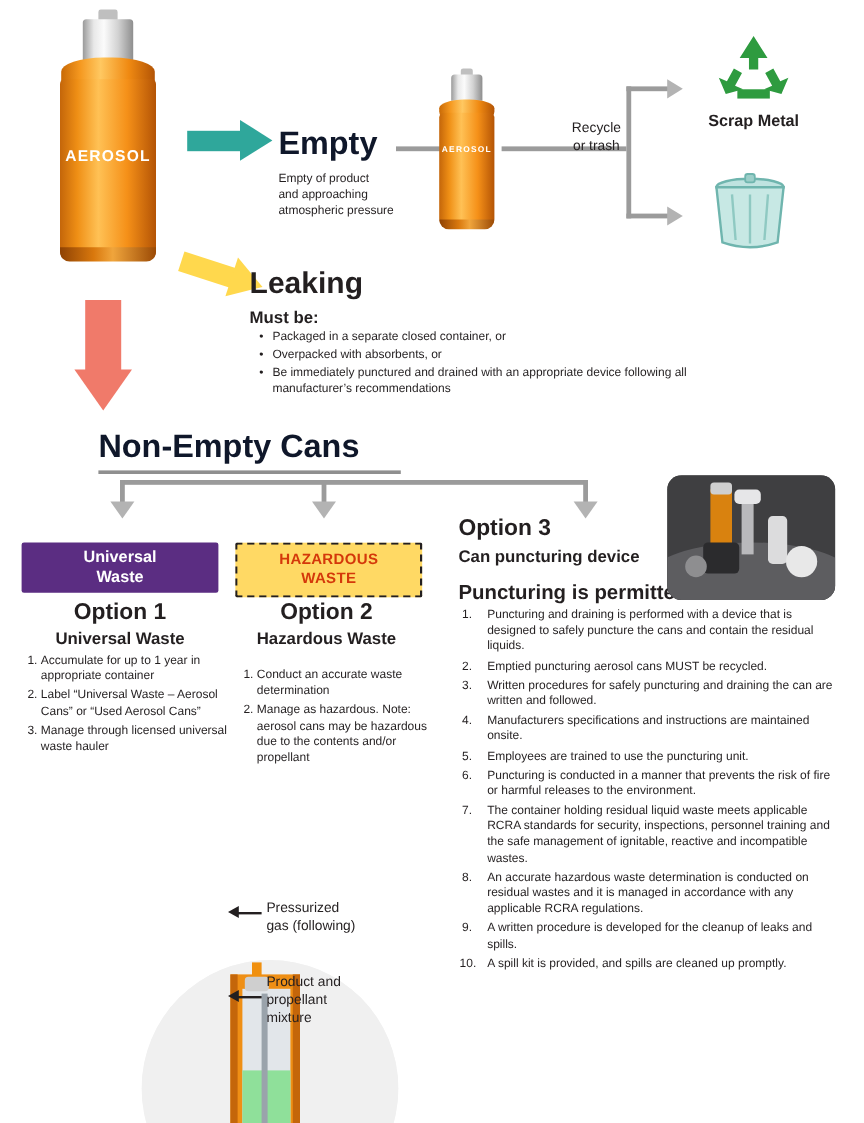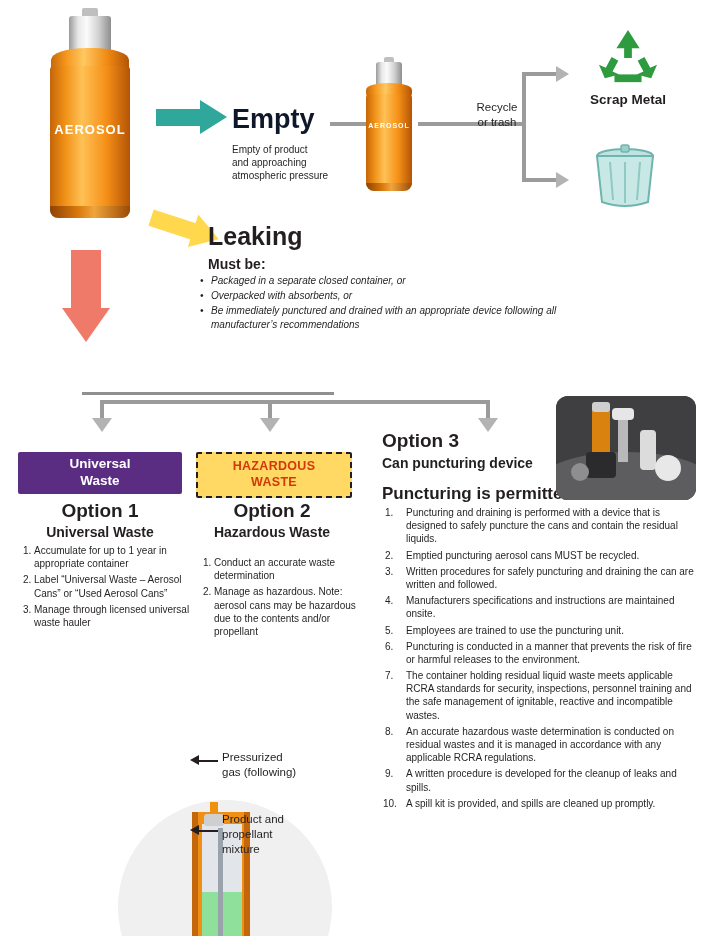--- a/index.html
+++ b/index.html
@@ -157,26 +157,27 @@
     <svg width="70" height="68" viewBox="0 0 70 68">
       <ellipse cx="35" cy="16" rx="28" ry="7" fill="#bfe3e0" stroke="#6fb5ae" stroke-width="2"></ellipse>
       <rect x="31" y="5" width="8" height="7" rx="2" fill="#9ccfc9" stroke="#6fb5ae" stroke-width="1.5"></rect>
       <path d="M7 16 L12 62 Q35 70 58 62 L63 16 Z" fill="#c7e8e4" stroke="#6fb5ae" stroke-width="2"></path>
       <path d="M20 22 L23 60 M35 22 L35 63 M50 22 L47 60" stroke="#8fc9c2" stroke-width="2" fill="none"></path>
     </svg>
   </div>
 
   <div class="abs h2" style="left:208px;top:222px;">Leaking</div>
   <div class="abs h3" style="left:208px;top:256px;font-size:14px;">Must be:</div>
-  <ul class="abs plain body-txt" style="left:197px;top:274px;width:420px;font-style:italic;">
+  <ul class="abs plain body-txt" style="left:213px;top:274px;width:420px;">
     <li>Packaged in a separate closed container, or</li>
     <li>Overpacked with absorbents, or</li>
     <li>Be immediately punctured and drained with an appropriate device following all manufacturer’s recommendations</li>
   </ul>
 
+  <div class="abs h1" style="left:82px;top:357px;">Non-Empty Cans</div>
   <div class="sep-line" style="left:82px;top:392px;width:252px;height:3px;background:#8f8f8f;"></div>
 
   <div class="sep-line" style="left:100px;top:400px;width:390px;height:4px;"></div>
   <div class="sep-line" style="left:100px;top:400px;width:4px;height:22px;"></div>
   <div class="abs" style="left:92px;top:418px;width:0;height:0;border-left:10px solid transparent;border-right:10px solid transparent;border-top:14px solid #b3b3b3;"></div>
   <div class="sep-line" style="left:268px;top:400px;width:4px;height:22px;"></div>
   <div class="abs" style="left:260px;top:418px;width:0;height:0;border-left:10px solid transparent;border-right:10px solid transparent;border-top:14px solid #b3b3b3;"></div>
   <div class="sep-line" style="left:486px;top:400px;width:4px;height:22px;"></div>
   <div class="abs" style="left:478px;top:418px;width:0;height:0;border-left:10px solid transparent;border-right:10px solid transparent;border-top:14px solid #b3b3b3;"></div>
 

